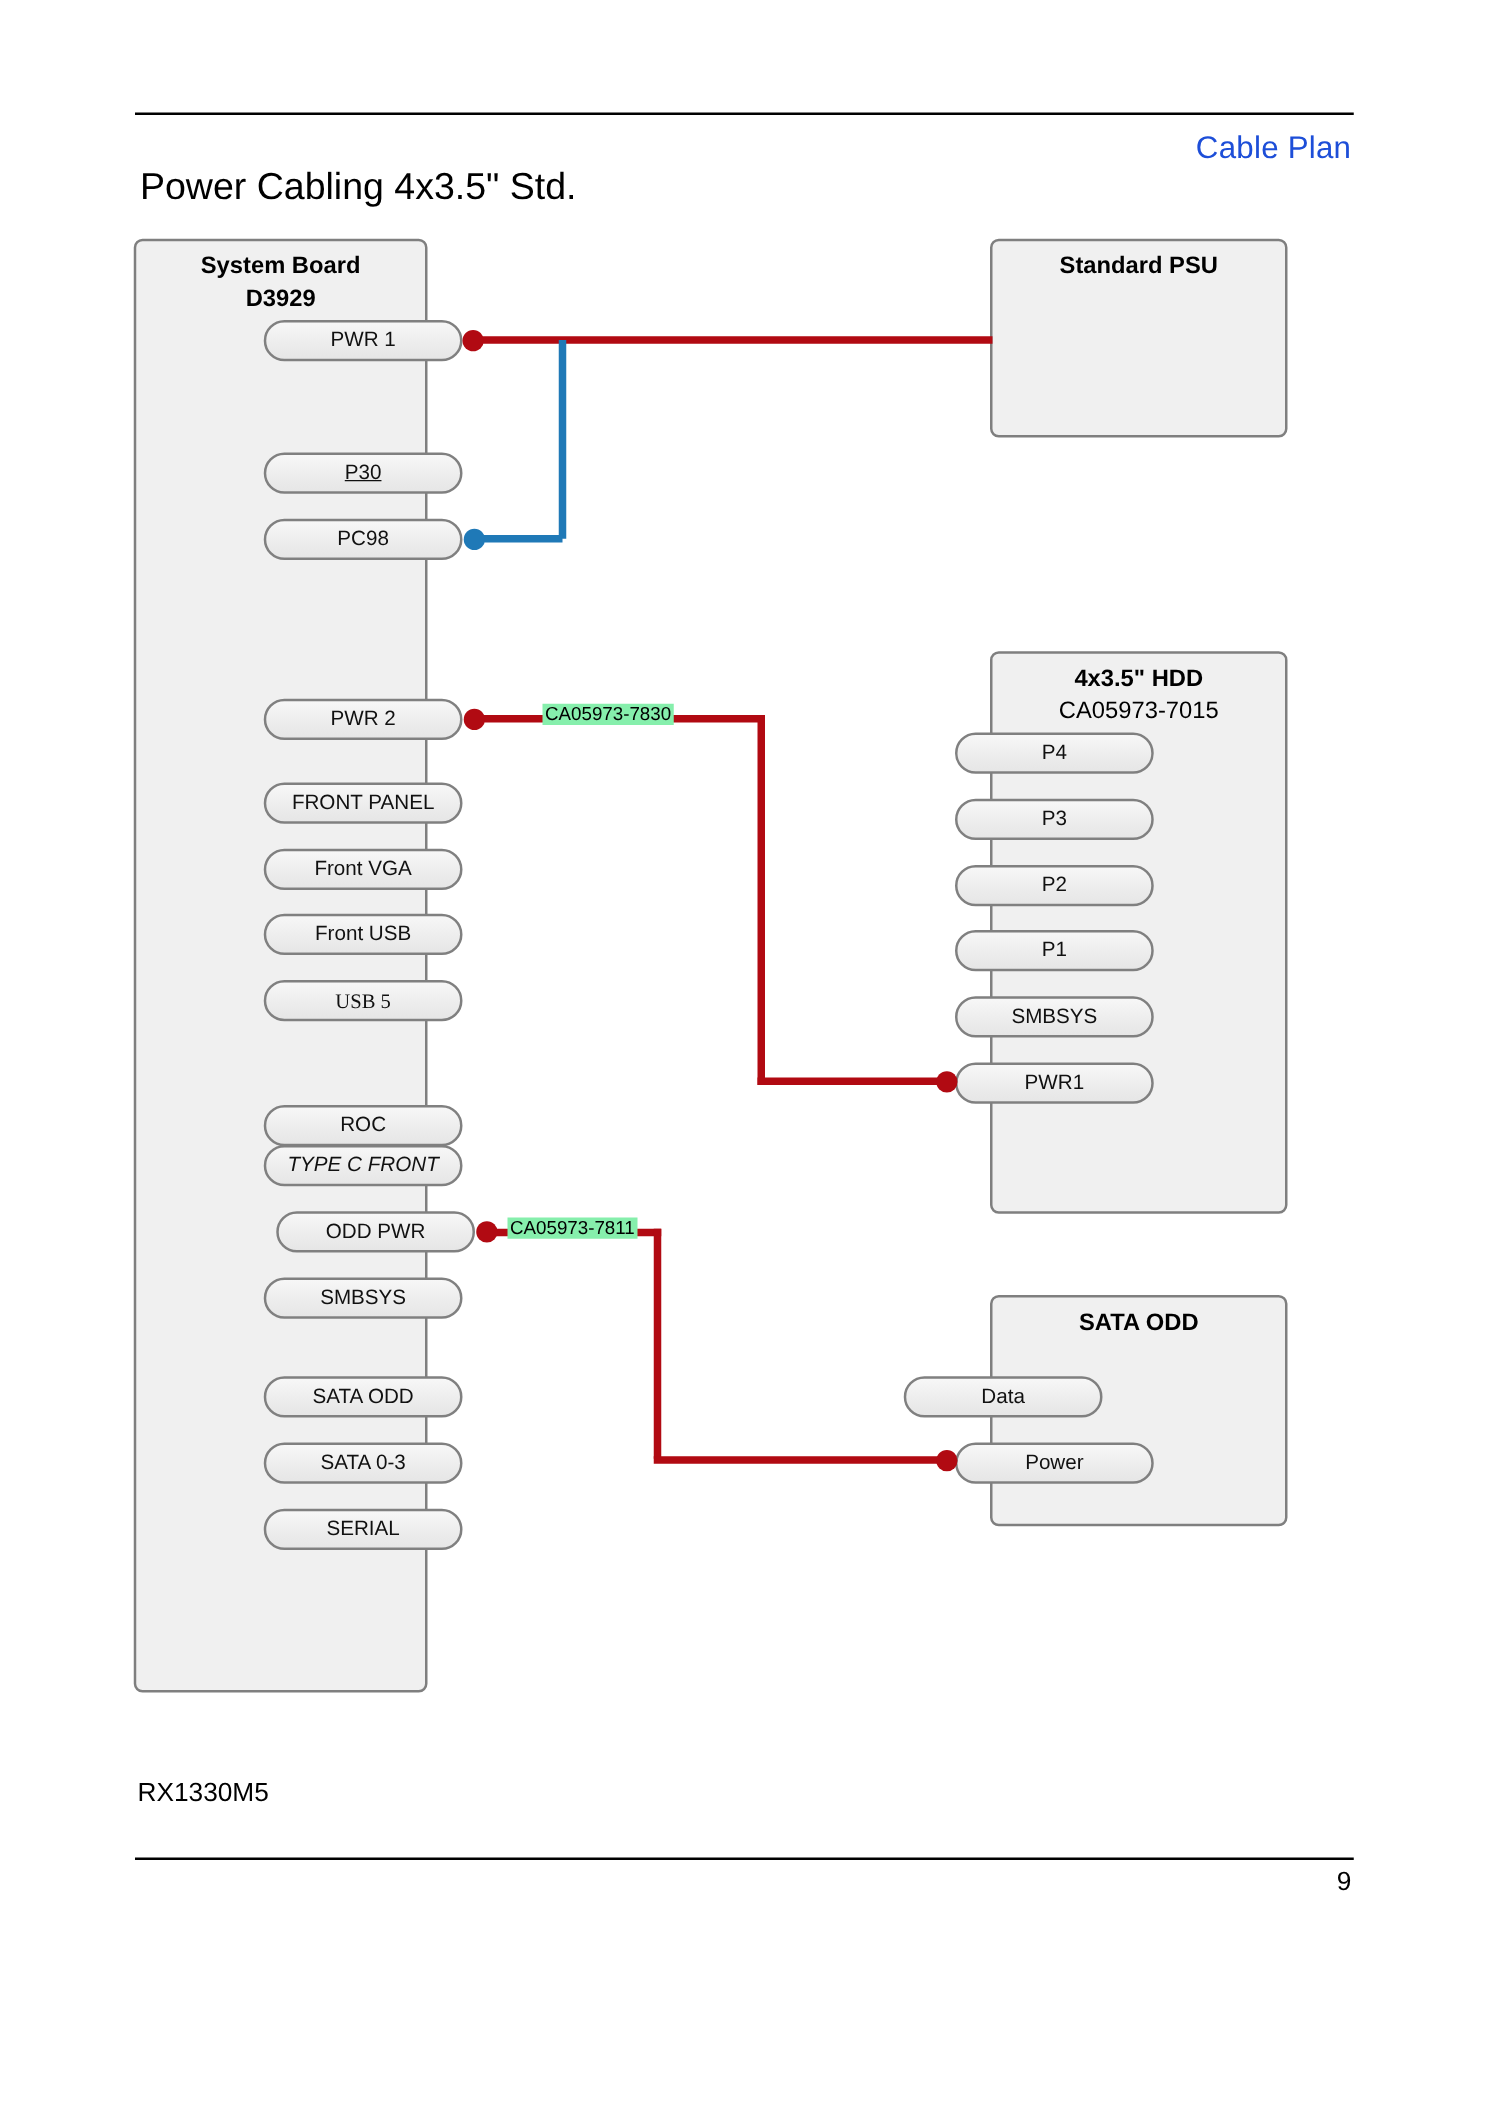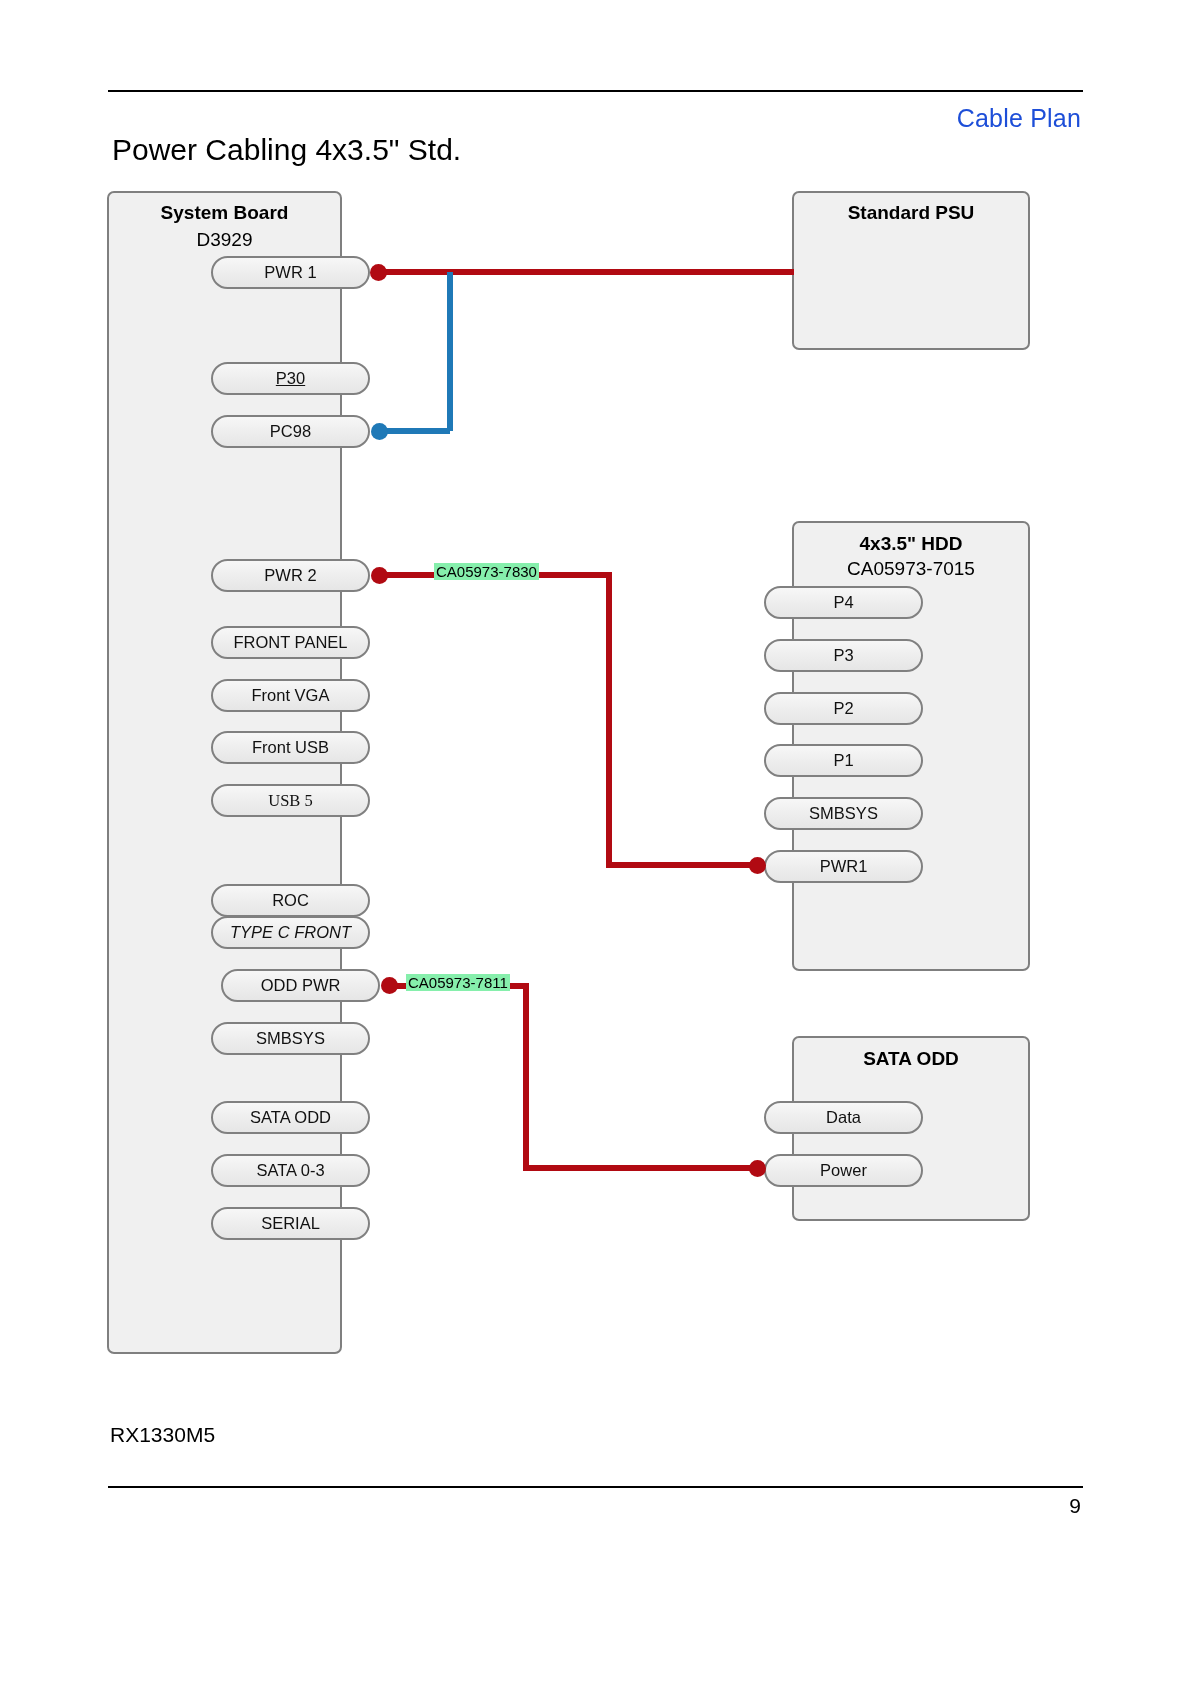--- a/index.html
+++ b/index.html
@@ -152,21 +152,21 @@
 <div id="page">
 
   <div class="hdr-text">Cable Plan</div>
   <div class="hdr-rule"></div>
 
   <div class="page-title">Power Cabling 4x3.5" Std.</div>
 
   <div class="unit-box" style="left:107px; top:191px; width:235px; height:1163px;">
   </div>
   <div class="unit-title" style="left:107px; top:202px; width:235px;">System Board</div>
-  <div class="unit-sub" style="left:107px; top:229px; width:235px; font-weight:normal;">D3929</div>
+  <div class="unit-sub" style="left:107px; top:229px; width:235px; font-weight:bold;">D3929</div>
 
   <div class="pill" style="left:211px; top:256px; width:159px;">PWR 1</div>
   <div class="pill" style="left:211px; top:362px; width:159px;text-decoration:underline;">P30</div>
   <div class="pill" style="left:211px; top:415px; width:159px;">PC98</div>
   <div class="pill" style="left:211px; top:559px; width:159px;">PWR 2</div>
   <div class="pill" style="left:211px; top:626px; width:159px;">FRONT PANEL</div>
   <div class="pill" style="left:211px; top:679px; width:159px;">Front VGA</div>
   <div class="pill" style="left:211px; top:731px; width:159px;">Front USB</div>
   <div class="pill" style="left:211px; top:784px; width:159px;font-family:Liberation Serif, serif;">USB 5</div>
   <div class="pill" style="left:211px; top:864px; width:159px;margin-top:20px;">ROC</div>
@@ -187,21 +187,21 @@
   <div class="pill" style="left:764px; top:586px; width:159px;">P4</div>
   <div class="pill" style="left:764px; top:639px; width:159px;">P3</div>
   <div class="pill" style="left:764px; top:692px; width:159px;">P2</div>
   <div class="pill" style="left:764px; top:744px; width:159px;">P1</div>
   <div class="pill" style="left:764px; top:797px; width:159px;">SMBSYS</div>
   <div class="pill" style="left:764px; top:850px; width:159px;">PWR1</div>
 
   <div class="unit-box" style="left:792px; top:1036px; width:238px; height:185px;"></div>
   <div class="unit-title" style="left:792px; top:1048px; width:238px;">SATA ODD</div>
 
-  <div class="pill" style="left:764px; top:1101px; width:159px;">Data</div>
+  <div class="pill" style="left:723px; top:1101px; width:159px;">Data</div>
   <div class="pill" style="left:764px; top:1154px; width:159px;">Power</div>
 
   <div class="wire-h" style="left:376px; top:269px; width:418px;"></div>
   <div class="dot" style="left:370px; top:264px;"></div>
 
   <div class="wire-v blue" style="left:447px; top:272px; height:159px;"></div>
   <div class="wire-h blue" style="left:379px; top:428px; width:71px;"></div>
   <div class="dot blue" style="left:371px; top:423px;"></div>
 
   <div class="wire-h" style="left:378px; top:572px; width:234px;"></div>

